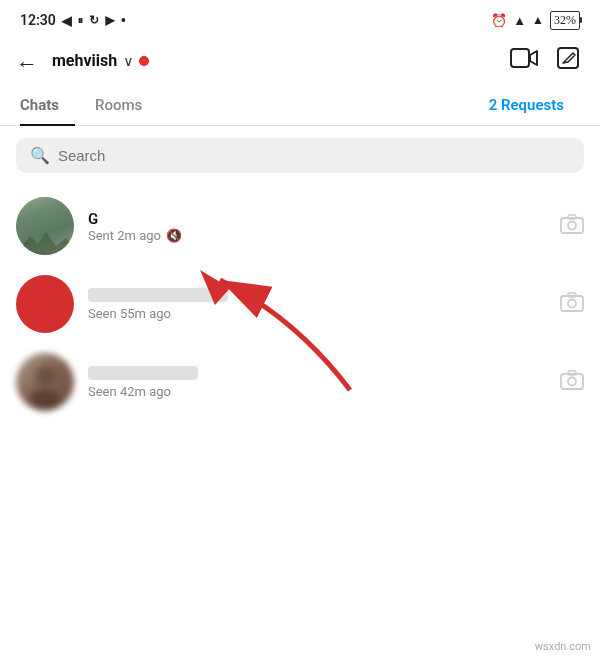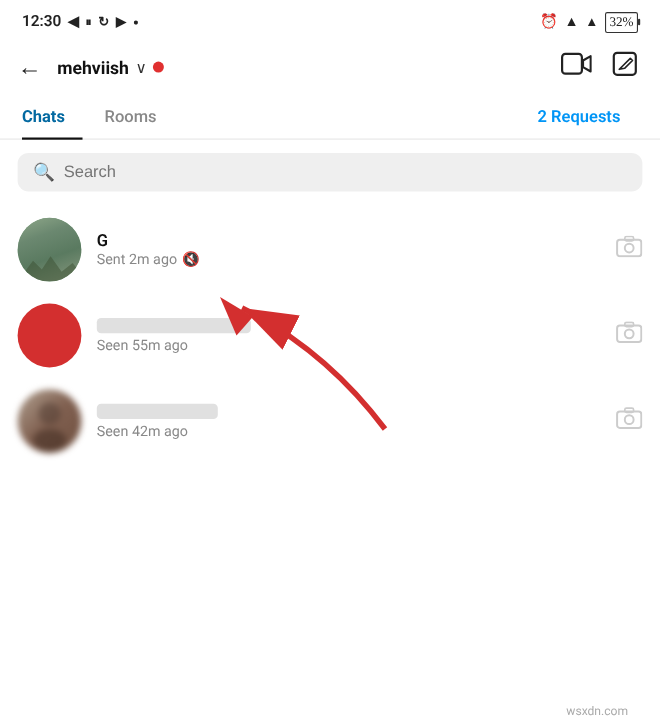--- a/index.html
+++ b/index.html
@@ -99,21 +99,21 @@
       font-size: 15px;
       font-weight: 500;
       color: #888;
       cursor: pointer;
       margin-right: 20px;
       border-bottom: 2px solid transparent;
       position: relative;
       top: 1px;
     }
     .tab.active {
-      color: #0369a1;
+      color: #737373;
       font-weight: 700;
       border-bottom: 2px solid #111;
     }
     .tab.requests {
       color: #0095f6;
       font-weight: 600;
       margin-left: auto;
       margin-right: 0;
     }
 
@@ -383,13 +383,13 @@
         <polygon points="0 0, 10 3.5, 0 7" fill="#d32f2f"></polygon>
       </marker>
     </defs>
 
     <path d="M 190,140 C 160,100 120,60 60,30" stroke="#d32f2f" stroke-width="5" fill="none" marker-end="url(#arrowhead)"></path>
 
     <polygon points="40,20 70,38 55,55" fill="#d32f2f"></polygon>
   </svg>
 </div>
 
-<div style="position:absolute; bottom:8px; right:29px; font-size:11px; color:#aaa;">wsxdn.com</div>
+<div style="position:absolute; bottom:8px; right:9px; font-size:11px; color:#aaa;">wsxdn.com</div>
 
 </body></html>

